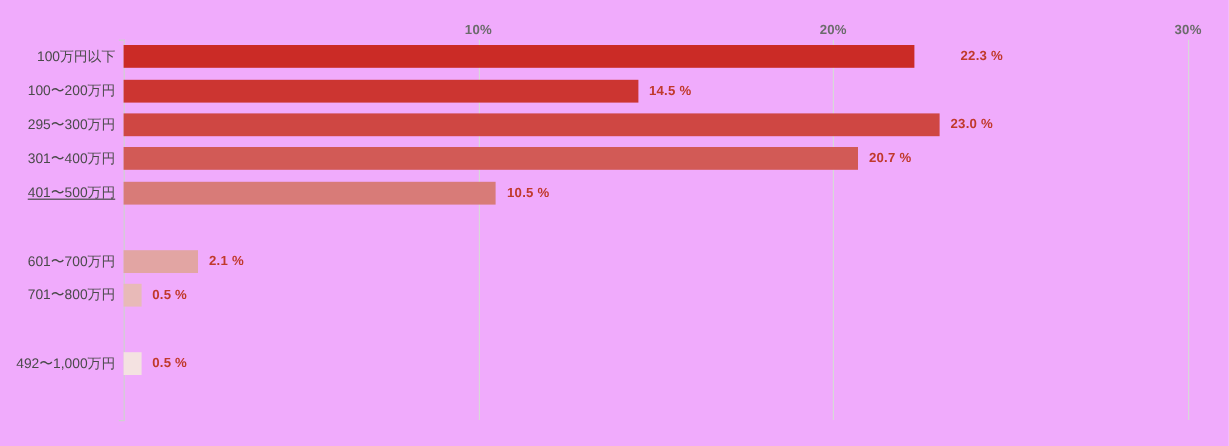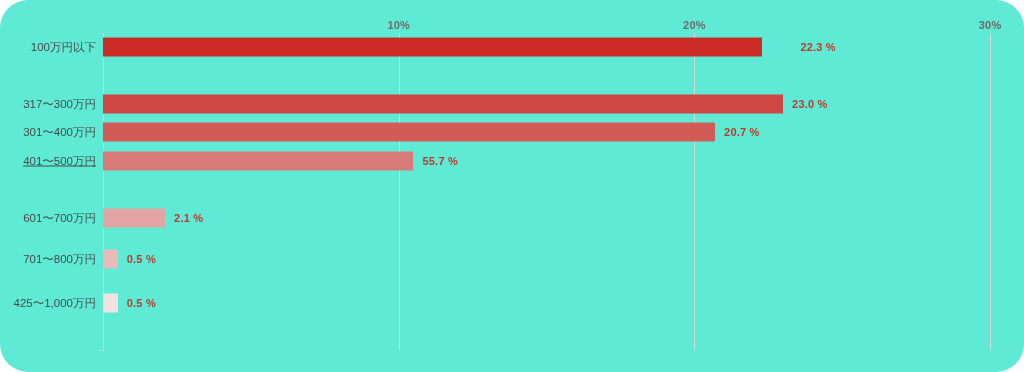--- a/index.html
+++ b/index.html
@@ -12,22 +12,21 @@
     width: 1024px;
     height: 372px;
     font-family: "Liberation Sans", "DejaVu Sans", sans-serif;
     overflow: hidden;
   }
 
   #chart-root {
     position: relative;
     width: 1024px;
     height: 372px;
-    background: #5eead4;
-    border-radius: 28px;
+    background: #f0abfc;
   }
 
   
   .tick-label {
     position: absolute;
     top: 19px;
     transform: translateX(-50%);
     font-size: 11px;
     font-weight: bold;
     color: #6b6b6b;
@@ -123,45 +122,50 @@
 
   <div id="plot-area">
       <div class="gridline" style="left: 295.7px; background: rgb(216, 216, 216);"></div>
       <div class="gridline" style="left: 591.4px; background: rgb(216, 216, 216);"></div>
       <div class="gridline" style="left: 887.1px; background: rgb(216, 216, 216);"></div>
       <div class="row" style="top: 0px;">
         <div class="cat-label" style="right: 903px; color: rgb(74, 74, 74);">100万円以下</div>
         <div class="bar" style="width: 659.411px; background: rgb(203, 43, 38);"></div>
         <div class="value-label" style="left: 668.411px; color: rgb(192, 57, 43); margin-left: 29px;">22.3 %</div>
       </div>
+      <div class="row" style="top: 28.4px;">
+        <div class="cat-label" style="right: 903px; color: rgb(74, 74, 74);">100〜200万円</div>
+        <div class="bar" style="width: 428.765px; background: rgb(204, 53, 49);"></div>
+        <div class="value-label" style="left: 437.765px; color: rgb(192, 57, 43);">14.5 %</div>
+      </div>
       <div class="row" style="top: 56.8px;">
-        <div class="cat-label" style="right: 903px; color: rgb(74, 74, 74);">317〜300万円</div>
+        <div class="cat-label" style="right: 903px; color: rgb(74, 74, 74);">295〜300万円</div>
         <div class="bar" style="width: 680.11px; background: rgb(207, 71, 67);"></div>
         <div class="value-label" style="left: 689.11px; color: rgb(192, 57, 43);">23.0 %</div>
       </div>
       <div class="row" style="top: 85.2px;">
         <div class="cat-label" style="right: 903px; color: rgb(74, 74, 74);">301〜400万円</div>
         <div class="bar" style="width: 612.099px; background: rgb(210, 90, 86);"></div>
         <div class="value-label" style="left: 621.099px; color: rgb(192, 57, 43);">20.7 %</div>
       </div>
       <div class="row" style="top: 113.6px;">
         <div class="cat-label" style="right: 903px; color: rgb(74, 74, 74); text-decoration: underline;">401〜500万円</div>
         <div class="bar" style="width: 310.485px; background: rgb(216, 123, 120);"></div>
-        <div class="value-label" style="left: 319.485px; color: rgb(192, 57, 43);">55.7 %</div>
+        <div class="value-label" style="left: 319.485px; color: rgb(192, 57, 43);">10.5 %</div>
       </div>
       <div class="row" style="top: 170.4px;">
         <div class="cat-label" style="right: 903px; color: rgb(74, 74, 74); margin-left: 42px;">601〜700万円</div>
         <div class="bar" style="width: 62.097px; background: rgb(226, 165, 163);"></div>
         <div class="value-label" style="left: 71.097px; color: rgb(192, 57, 43);">2.1 %</div>
       </div>
-      <div class="row" style="top: 212px;">
+      <div class="row" style="top: 199px;">
         <div class="cat-label" style="right: 903px; color: rgb(74, 74, 74);">701〜800万円</div>
         <div class="bar" style="width: 14.785px; background: rgb(232, 186, 184);"></div>
         <div class="value-label" style="left: 23.785px; color: rgb(192, 57, 43);">0.5 %</div>
       </div>
       <div class="row" style="top: 255.6px;">
-        <div class="cat-label" style="right: 903px; color: rgb(74, 74, 74);">425〜1,000万円</div>
+        <div class="cat-label" style="right: 903px; color: rgb(74, 74, 74);">492〜1,000万円</div>
         <div class="bar" style="width: 14.785px; background: rgb(244, 226, 225);"></div>
         <div class="value-label" style="left: 23.785px; color: rgb(192, 57, 43);">0.5 %</div>
       </div>
     </div>
 
 </div>
 
 </body></html>

